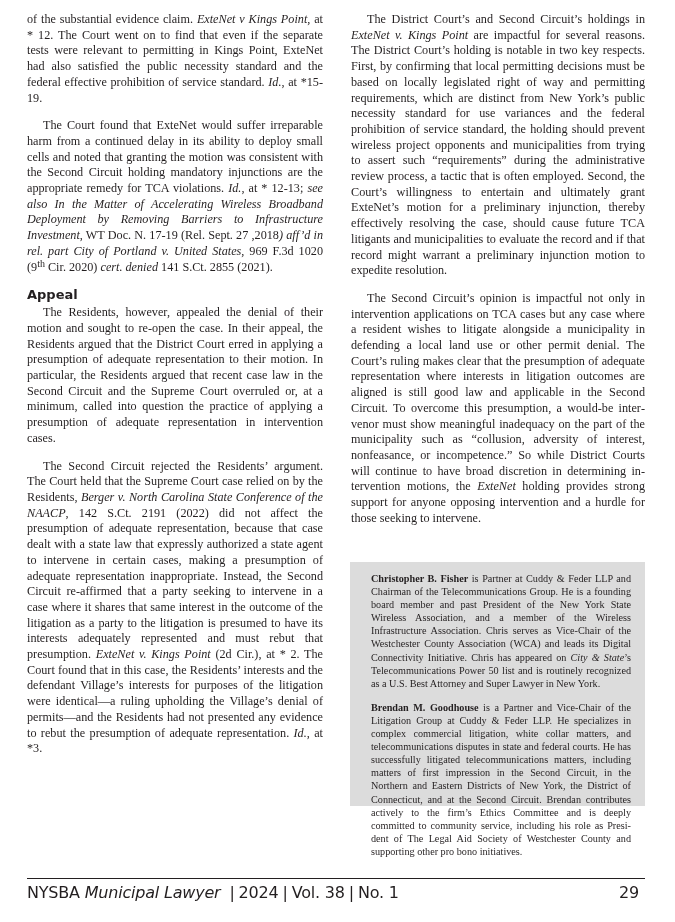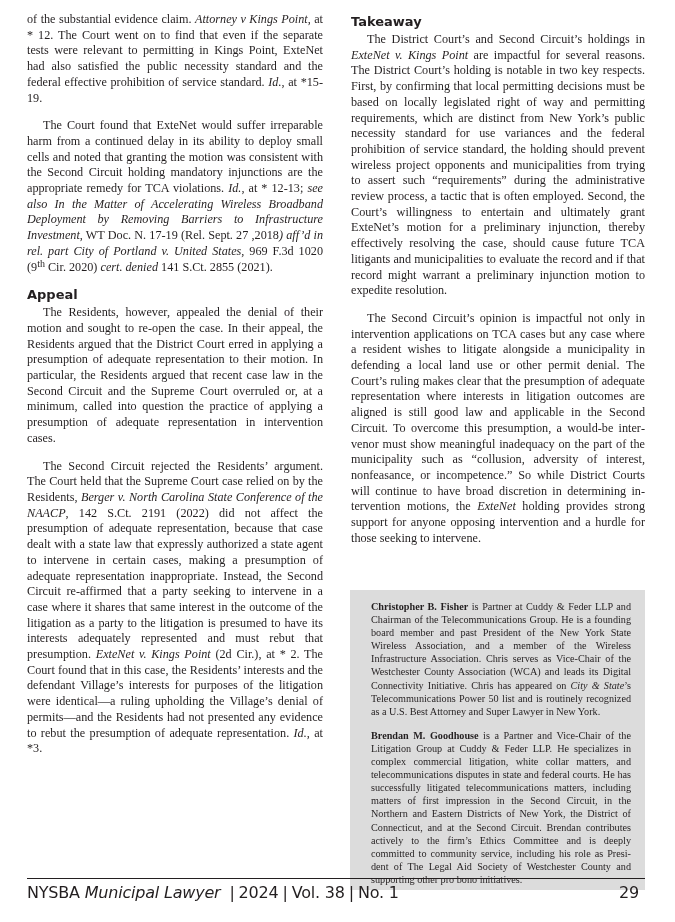--- a/index.html
+++ b/index.html
@@ -17,21 +17,21 @@
   p.noindent { text-indent: 0; }
   h2 {
     font-family: "DejaVu Sans", "Liberation Sans", sans-serif;
     font-weight: bold; font-size: 13px; line-height: 16px;
     margin: 6px 0 2px 0; color: #231f20;
   }
   .col-right h2 { margin-top: 2px; }
   i { font-style: italic; }
   sup { font-size: 10px; line-height: 0; vertical-align: 4px; }
   .bio-box {
-    position: absolute; left: 350px; top: 590px; width: 295px; height: 300px;
+    position: absolute; left: 350px; top: 562px; width: 295px; height: 244px;
     background: #dcdcdc; box-sizing: border-box; padding: 10px 14px 8px 21px;
     font-family: "Liberation Serif", "DejaVu Serif", serif;
     font-size: 10.2px; line-height: 13.1px; color: #231f20; text-align: justify;
   }
   .bio-box p { text-indent: 0; margin: 0 0 11px 0; }
   .bio-box b { font-weight: bold; }
   .footer-rule {
     position: absolute; left: 27px; top: 878px; width: 618px; height: 1px; background: #231f20;
   }
   .footer {
@@ -41,34 +41,33 @@
   }
   .footer .sep { color: #231f20; margin: 0 4px; }
   .footer .pn { position: absolute; right: 6px; top: 0; }
 </style>
 </head>
 <body>
 
 <div class="page">
 
   <div class="col col-left">
-    <p class="noindent"><span>of the substantial evidence claim. </span><i>Attorney v Kings Point</i><span>, at * 12. The Court went on to find that even if the sepa­rate tests were relevant to permitting in Kings Point, Exte­Net had also satisfied the public necessity standard and the federal effective prohibition of service standard. </span><i>Id.</i><span>, at *15-19.</span></p>
+    <p class="noindent"><span>of the substantial evidence claim. </span><i>ExteNet v Kings Point</i><span>, at * 12. The Court went on to find that even if the sepa­rate tests were relevant to permitting in Kings Point, Exte­Net had also satisfied the public necessity standard and the federal effective prohibition of service standard. </span><i>Id.</i><span>, at *15-19.</span></p>
 
     <p><span>The Court found that ExteNet would suffer irrepa­rable harm from a continued delay in its ability to deploy small cells and noted that granting the motion was consis­tent with the Second Circuit holding mandatory injunc­tions are the appropriate remedy for TCA violations. </span><i>Id.</i><span>, at * 12-13; </span><i>see also In the Matter of Accelerating Wireless Broadband Deployment by Removing Barriers to Infrastruc­ture Investment</i><span>, WT Doc. N. 17-19 (Rel. Sept. 27 ,2018</span><i>) aff’d in rel. part City of Portland v. United States</i><span>, 969 F.3d 1020 (9</span><sup>th</sup><span> Cir. 2020) </span><i>cert. denied</i><span> 141 S.Ct. 2855 (2021).</span></p>
 
 
     <h2>Appeal</h2>
 
     <p>The Residents, however, appealed the denial of their motion and sought to re-open the case. In their appeal, the Residents argued that the District Court erred in ap­plying a presumption of adequate representation to their motion. In particular, the Residents argued that recent case law in the Second Circuit and the Supreme Court overruled or, at a minimum, called into question the prac­tice of applying a presumption of adequate representation in intervention cases.</p>
 
     <p><span>The Second Circuit rejected the Residents’ argument. The Court held that the Supreme Court case relied on by the Residents, </span><i>Berger v. North Carolina State Confer­ence of the NAACP</i><span>, 142 S.Ct. 2191 (2022) did not affect the presumption of adequate representation, because that case dealt with a state law that expressly authorized a state agent to intervene in certain cases, making a presumption of adequate representation inappropriate. Instead, the Sec­ond Circuit re-affirmed that a party seeking to intervene in a case where it shares that same interest in the outcome of the litigation as a party to the litigation is presumed to have its interests adequately represented and must rebut that presumption. </span><i>ExteNet v. Kings Point</i><span> (2d Cir.), at * 2. The Court found that in this case, the Residents’ interests and the defendant Village’s interests for purposes of the litigation were identical—a ruling upholding the Village’s denial of permits—and the Residents had not presented any evidence to rebut the presumption of adequate repre­sentation. </span><i>Id.</i><span>, at *3.</span></p>
   </div>
 
   <div class="col col-right">
-    <h2>Takeaway</h2>
 
     <p><span>The District Court’s and Second Circuit’s holdings in </span><i>ExteNet v. Kings Point</i><span> are impactful for several reasons. The District Court’s holding is notable in two key respects. First, by confirming that local permitting decisions must be based on locally legislated right of way and permitting require­ments, which are distinct from New York’s public necessity standard for use variances and the federal prohibition of service standard, the holding should prevent wireless proj­ect opponents and municipalities from trying to assert such “requirements” during the administrative review process, a tactic that is often employed. Second, the Court’s willing­ness to entertain and ultimately grant ExteNet’s motion for a preliminary injunction, thereby effectively resolving the case, should cause future TCA litigants and municipalities to evaluate the record and if that record might warrant a preliminary injunction motion to expedite resolution.</span></p>
 
     <p><span>The Second Circuit’s opinion is impactful not only in intervention applications on TCA cases but any case where a resident wishes to litigate alongside a municipality in defending a local land use or other permit denial. The Court’s ruling makes clear that the presumption of ade­quate representation where interests in litigation outcomes are aligned is still good law and applicable in the Second Circuit. To overcome this presumption, a would-be inter­venor must show meaningful inadequacy on the part of the municipality such as “collusion, adversity of interest, nonfeasance, or incompetence.” So while District Courts will continue to have broad discretion in determining in­tervention motions, the </span><i>ExteNet</i><span> holding provides strong support for anyone opposing intervention and a hurdle for those seeking to intervene.</span></p>
   </div>
 
   <div class="bio-box">
     <p><b>Christopher B. Fisher</b><span> is Partner at Cuddy &amp; Feder LLP and Chairman of the Telecommunications Group. He is a founding board member and past President of the New York State Wireless Association, and a member of the Wireless Infrastructure Association. Chris serves as Vice-Chair of the Westchester County Association (WCA) and leads its Digital Connectivity Initiative. Chris has appeared on </span><i>City &amp; State</i><span>’s Telecommunications Power 50 list and is routinely recog­nized as a U.S. Best Attorney and Super Lawyer in New York.</span></p>
     <p><b>Brendan M. Goodhouse</b><span> is a Partner and Vice-Chair of the Litigation Group at Cuddy &amp; Feder LLP. He specializes in complex commercial litigation, white collar matters, and telecommunications disputes in state and federal courts. He has successfully litigated telecommunications matters, in­cluding matters of first impression in the Second Circuit, in the Northern and Eastern Districts of New York, the District of Connecticut, and at the Second Circuit. Brendan contrib­utes actively to the firm’s Ethics Committee and is deeply committed to community service, including his role as Presi­dent of The Legal Aid Society of Westchester County and supporting other pro bono initiatives.</span></p>
   </div>

